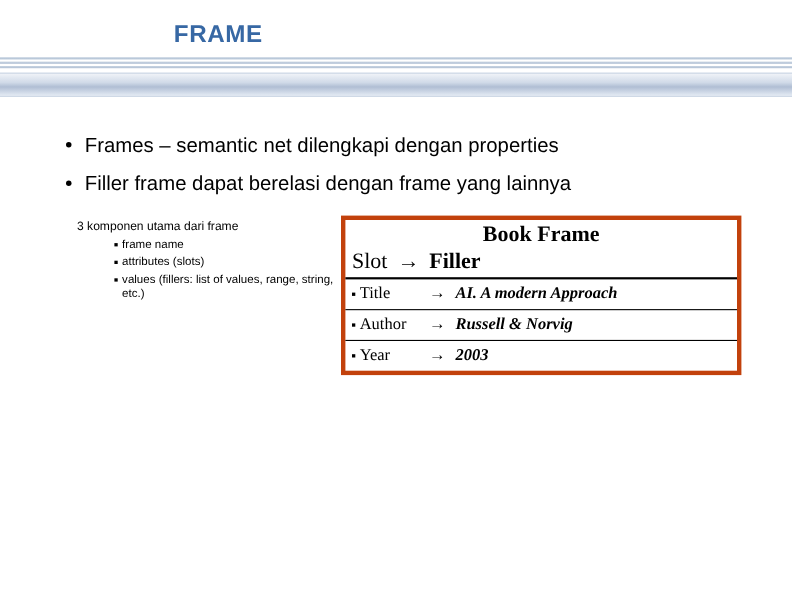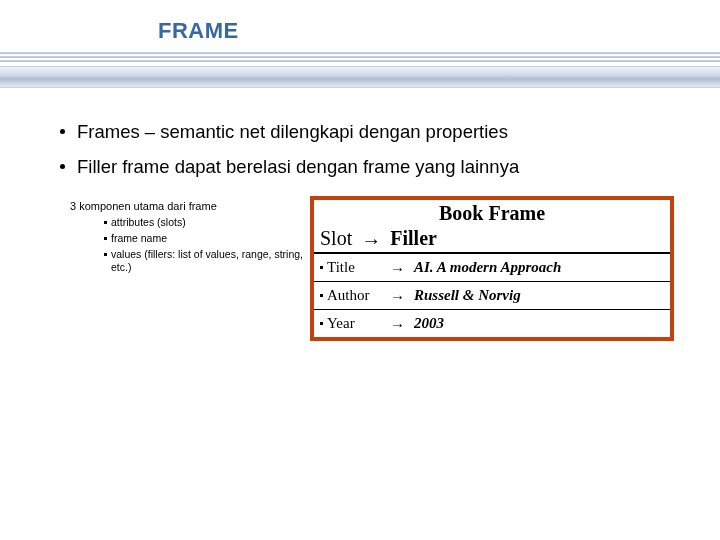--- a/index.html
+++ b/index.html
@@ -61,25 +61,25 @@
       <div class="dot"></div>
       <div class="bullet-text">Filler frame dapat berelasi dengan frame yang lainnya</div>
     </div>
   </div>
 
   <div class="lower">
     <div class="left-col">
       <div class="sub-head">3 komponen utama dari frame</div>
       <div class="sub-item">
         <div class="sub-dot"></div>
-        <div class="sub-text">attributes (slots)</div>
+        <div class="sub-text">frame name</div>
       </div>
       <div class="sub-item">
         <div class="sub-dot"></div>
-        <div class="sub-text">frame name</div>
+        <div class="sub-text">attributes (slots)</div>
       </div>
       <div class="sub-item">
         <div class="sub-dot"></div>
         <div class="sub-text">values (fillers: list of values, range, string, etc.)</div>
       </div>
     </div>
 
     <div class="right-col">
       <div class="box">
         <div class="box-title">Book Frame</div>

